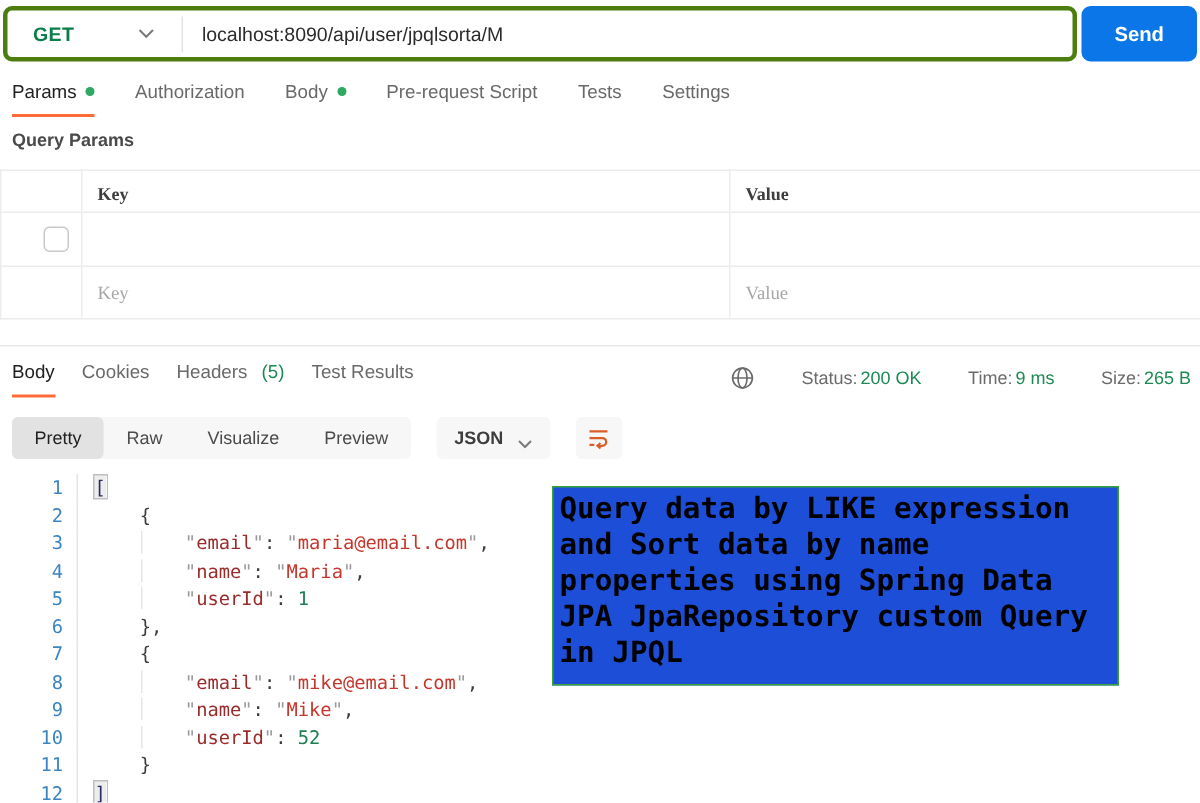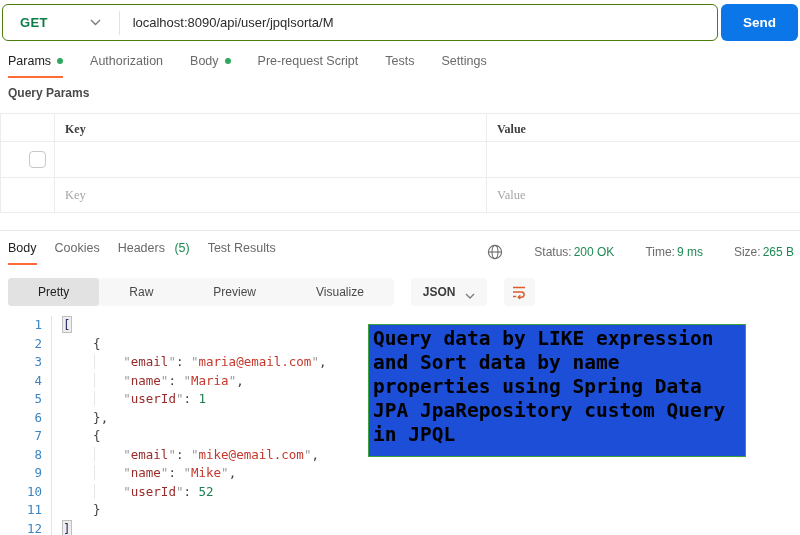--- a/index.html
+++ b/index.html
@@ -2,21 +2,21 @@
 <html style="--accent: #FF6C37; --method-green: #0A7D48; --send-blue: #0B76E8; --annotation-green: #3BA13B;"><head>
 <meta charset="utf-8">
 <style>
   html,body{margin:0;padding:0;}
   body{width:800px;height:535px;overflow:hidden;background:#fff;
        font-family:"Liberation Sans",sans-serif;-webkit-font-smoothing:antialiased;}
   .app{position:relative;width:800px;height:535px;}
 
   
   .url-row{display:flex;gap:3px;margin:4px 2px 0 2px;height:37px;}
-  .url-input{flex:1;display:flex;align-items:center;border:1px solid #4d7c0f;
+  .url-input{flex:1;display:flex;align-items:center;border:3px solid #4d7c0f;
              border-radius:6px;background:#fff;}
   .method{display:flex;align-items:center;padding:0 14px 0 17px;cursor:pointer;}
   .method-label{color:var(--method-green,#0A7D48);font-weight:bold;font-size:13px;letter-spacing:.3px;}
   .method-chevron{margin-left:42px;}
   .url-divider{width:1px;height:24px;background:#E3E3E3;margin-left:4px;}
   .url-text{padding-left:13px;font-size:13px;color:#2B2B2B;}
   .send-btn{width:77px;border:none;border-radius:6px;background:var(--send-blue,#0B76E8);
             color:#fff;font-weight:bold;font-size:13.5px;font-family:inherit;cursor:pointer;}
 
   
@@ -45,21 +45,21 @@
   
   .resp-row{display:flex;justify-content:space-between;align-items:flex-start;margin:10px 6px 0 8px;}
   .resp-tabs{display:flex;gap:18px;font-size:12.5px;color:#696969;}
   .count{color:#1C8A52;}
   .resp-status{display:flex;align-items:center;gap:31px;font-size:12px;color:#6B6B6B;padding-top:3px;}
   .stat .v{color:#1C8A52;margin-left:2px;}
 
   
   .resp-toolbar{display:flex;align-items:center;margin:13px 0 0 8px;gap:17px;}
   .seg{display:flex;background:#F7F7F7;border-radius:4px;font-size:12px;color:#4A4A4A;}
-  .seg-item{padding:7px 30px;border-radius:4px;cursor:pointer;}
+  .seg-item{padding:7px 15px;border-radius:4px;cursor:pointer;}
   .seg-item.active{background:#E2E2E2;color:#212121;}
   .json-select{display:flex;align-items:flex-end;gap:9px;background:#F7F7F7;border-radius:4px;
                padding:7px 12px;font-size:12px;font-weight:bold;color:#3D3D3D;cursor:pointer;}
   .wrap-btn{background:#F7F7F7;border:none;border-radius:4px;width:31px;height:28px;
             display:flex;align-items:center;justify-content:center;cursor:pointer;}
 
   
   .code{margin-top:10px;font-family:"DejaVu Sans Mono",monospace;font-size:12.5px;line-height:18.5px;}
   .code-line{display:flex;}
   .ln{width:42px;text-align:right;padding-right:9px;color:#3C85C2;flex:none;}
@@ -170,22 +170,22 @@
       <span class="stat"><span>Status:</span><span class="v">200 OK</span></span>
       <span class="stat"><span>Time:</span><span class="v">9 ms</span></span>
       <span class="stat"><span>Size:</span><span class="v">265 B</span></span>
     </div>
   </div>
 
   <div class="resp-toolbar">
     <div class="seg" id="view-modes">
         <span class="seg-item active">Pretty</span>
         <span class="seg-item">Raw</span>
+        <span class="seg-item">Visualize</span>
         <span class="seg-item">Preview</span>
-        <span class="seg-item">Visualize</span>
       </div>
     <div class="json-select">
       <span>JSON</span>
       <svg width="10" height="6" viewBox="0 0 10 6">
         <polyline points="1,1 5,5 9,1" fill="none" stroke="#7A7A7A" stroke-width="1.3"></polyline>
       </svg>
     </div>
     <button class="wrap-btn">
       <svg width="16" height="16" viewBox="0 0 16 16">
         <path d="M2 3.5 H14" stroke="#DB5C28" stroke-width="1.5" fill="none"></path>

